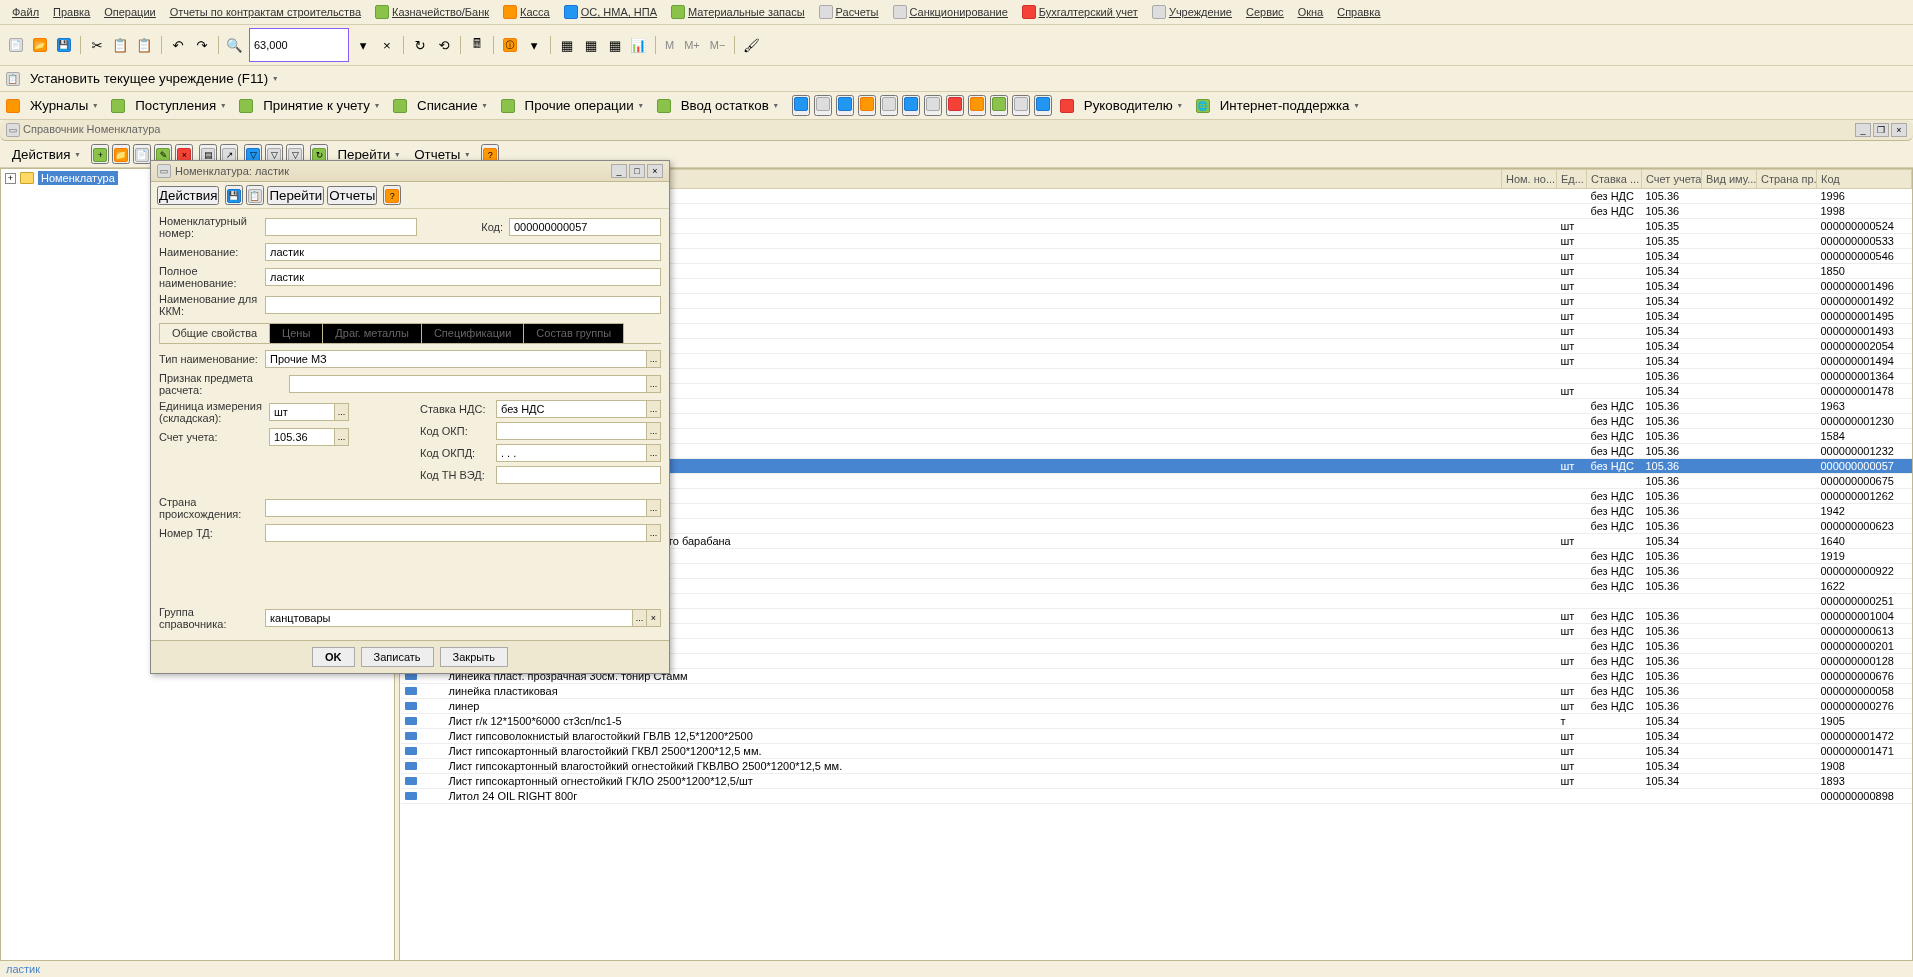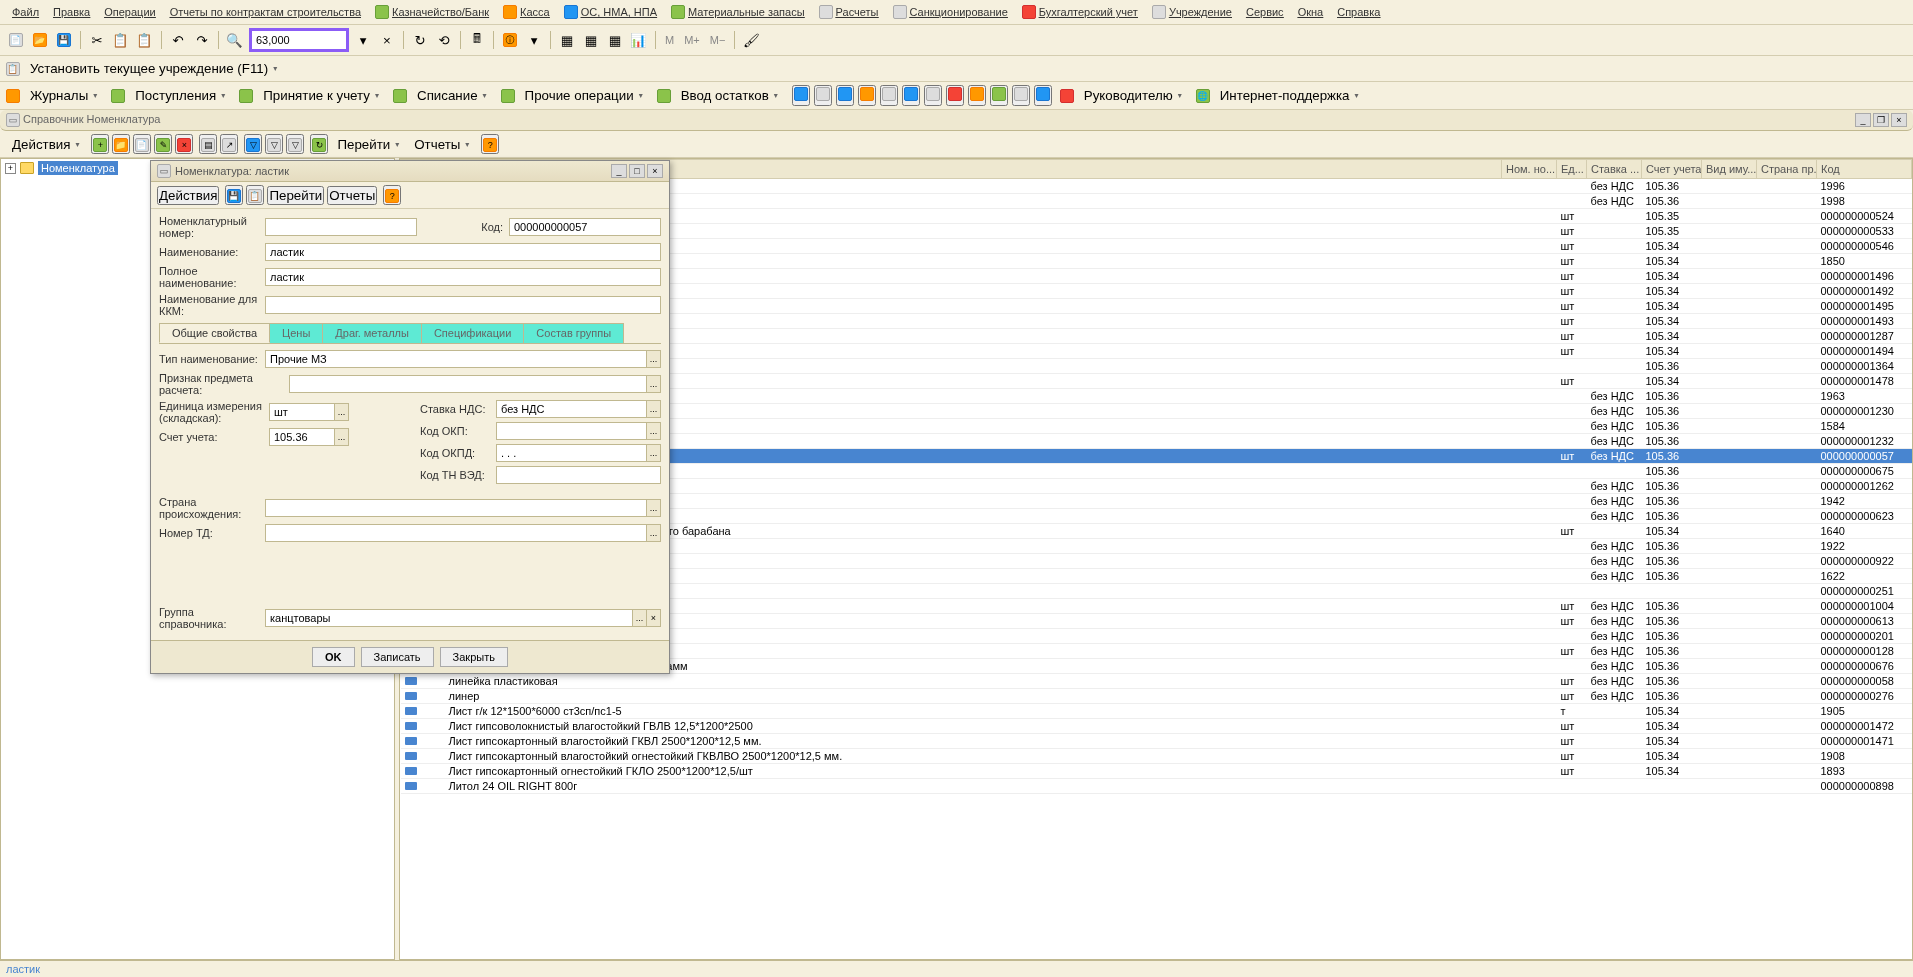--- a/index.html
+++ b/index.html
@@ -11,21 +11,21 @@
 .ico { display: inline-block; width: 14px; height: 14px; background: #ddd; border: 1px solid #aaa; border-radius: 2px; font-size: 9px; line-height: 12px; text-align: center; }
 .ico.green { background: #8bc34a; border-color: #689f38; }
 .ico.orange { background: #ff9800; border-color: #f57c00; }
 .ico.blue { background: #2196f3; border-color: #1976d2; }
 .ico.red { background: #f44336; border-color: #d32f2f; }
 
 
 .toolbar { display: flex; align-items: center; padding: 3px 6px; background: #f5f0de; border-bottom: 1px solid #d4cdb0; gap: 4px; }
 .toolbar .tbtn { width: 20px; height: 20px; border: none; background: transparent; cursor: pointer; display: inline-flex; align-items: center; justify-content: center; }
 .toolbar .sep { width: 1px; height: 18px; background: #c0b890; margin: 0 2px; }
-.toolbar input { height: 24px; border: 3px solid #8b5cf6; padding: 0 4px; background: #fff; font-size: 11px; }
+.toolbar input { height: 34px; border: 1px solid #8b5cf6; padding: 0 4px; background: #fff; font-size: 11px; }
 
 
 .subtool { display: flex; align-items: center; padding: 3px 6px; background: #f5f0de; border-bottom: 1px solid #d4cdb0; gap: 4px; flex-wrap: wrap; }
 .subtool .btn-drop { padding: 2px 6px; border: none; background: transparent; cursor: pointer; display: inline-flex; align-items: center; gap: 3px; }
 .subtool .btn-drop::after { content: "▾"; margin-left: 2px; font-size: 8px; color: #666; }
 
 
 .catalog-head { display: flex; align-items: center; justify-content: space-between; padding: 3px 6px; background: #eee8d0; border-bottom: 1px solid #c0b890; border-radius: 6px; }
 .catalog-head .title { color: #666; font-size: 11px; }
 .catalog-head .winbtns { display: flex; gap: 2px; }
@@ -62,21 +62,21 @@
 .form-row label { width: 100px; color: #333; }
 .form-row input, .form-row .sel { flex: 1; height: 18px; border: 1px solid #c0b890; padding: 0 4px; background: #fff; font-size: 11px; }
 .form-row .sel { display: flex; align-items: center; position: relative; }
 .form-row .sel-btn { width: 14px; height: 16px; border-left: 1px solid #c0b890; background: #eee8d0; cursor: pointer; display: flex; align-items: center; justify-content: center; font-size: 9px; position: absolute; right: 0; top: 0; }
 .form-grid2 { display: flex; gap: 20px; }
 .form-col { flex: 1; }
 .form-col .form-row label { width: 104px; }
 
 
 .tabs { display: flex; border-bottom: 1px solid #c0b890; margin: 6px 0; }
-.tab { padding: 3px 12px; border: 1px solid #c0b890; border-bottom: none; background: #5eead4; cursor: pointer; margin-right: -1px; color: #666; }
+.tab { padding: 3px 12px; border: 1px solid #c0b890; border-bottom: none; background: #000000; cursor: pointer; margin-right: -1px; color: #666; }
 .tab.active { background: #f5f0de; border-bottom: 1px solid #f5f0de; position: relative; z-index: 1; color: #333; }
 
 .dialog-footer { display: flex; justify-content: center; padding: 6px; border-top: 1px solid #c0b890; background: #eee8d0; gap: 6px; }
 .dialog-footer button { padding: 3px 12px; border: 1px solid #aaa; background: #eee; cursor: pointer; font-size: 11px; }
 .dialog-footer button.primary { font-weight: bold; }
 
 .statusbar { position: fixed; bottom: 0; left: 0; right: 0; padding: 2px 6px; background: #f5f0de; border-top: 1px solid #c0b890; color: #4885d0; font-size: 11px; }
 </style>
 </head>
 <body>
@@ -422,21 +422,21 @@
           <tr>
             <td><span class="row-ico"></span></td>
             <td></td>
             <td></td>
             <td></td>
             <td>шт</td>
             <td></td>
             <td>105.34</td>
             <td></td>
             <td></td>
-            <td>000000001287</td>
+            <td>000000002054</td>
           </tr>
           <tr>
             <td><span class="row-ico"></span></td>
             <td></td>
             <td></td>
             <td></td>
             <td>шт</td>
             <td></td>
             <td>105.34</td>
             <td></td>
@@ -590,21 +590,21 @@
           <tr>
             <td><span class="row-ico"></span></td>
             <td></td>
             <td></td>
             <td></td>
             <td></td>
             <td>без НДС</td>
             <td>105.36</td>
             <td></td>
             <td></td>
-            <td>1922</td>
+            <td>1919</td>
           </tr>
           <tr>
             <td><span class="row-ico"></span></td>
             <td></td>
             <td></td>
             <td></td>
             <td></td>
             <td>без НДС</td>
             <td>105.36</td>
             <td></td>

